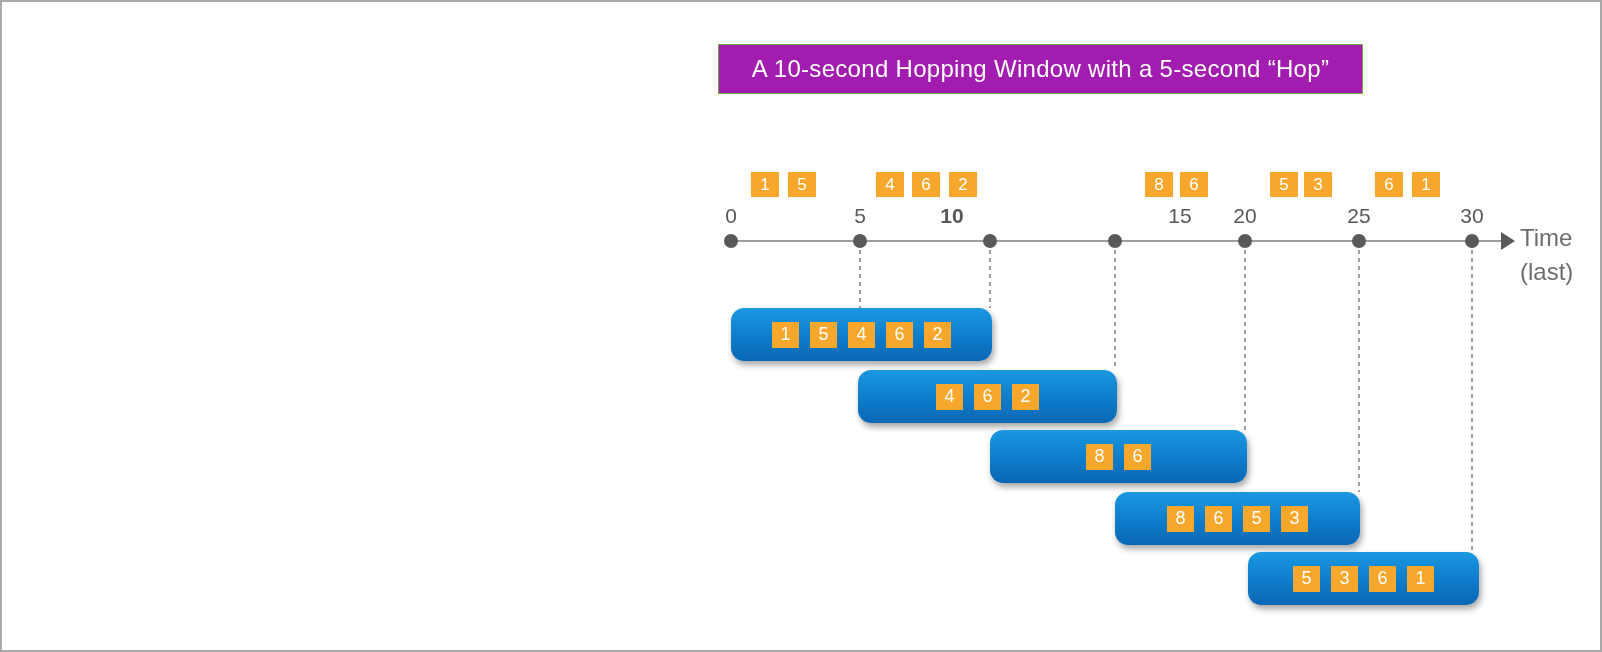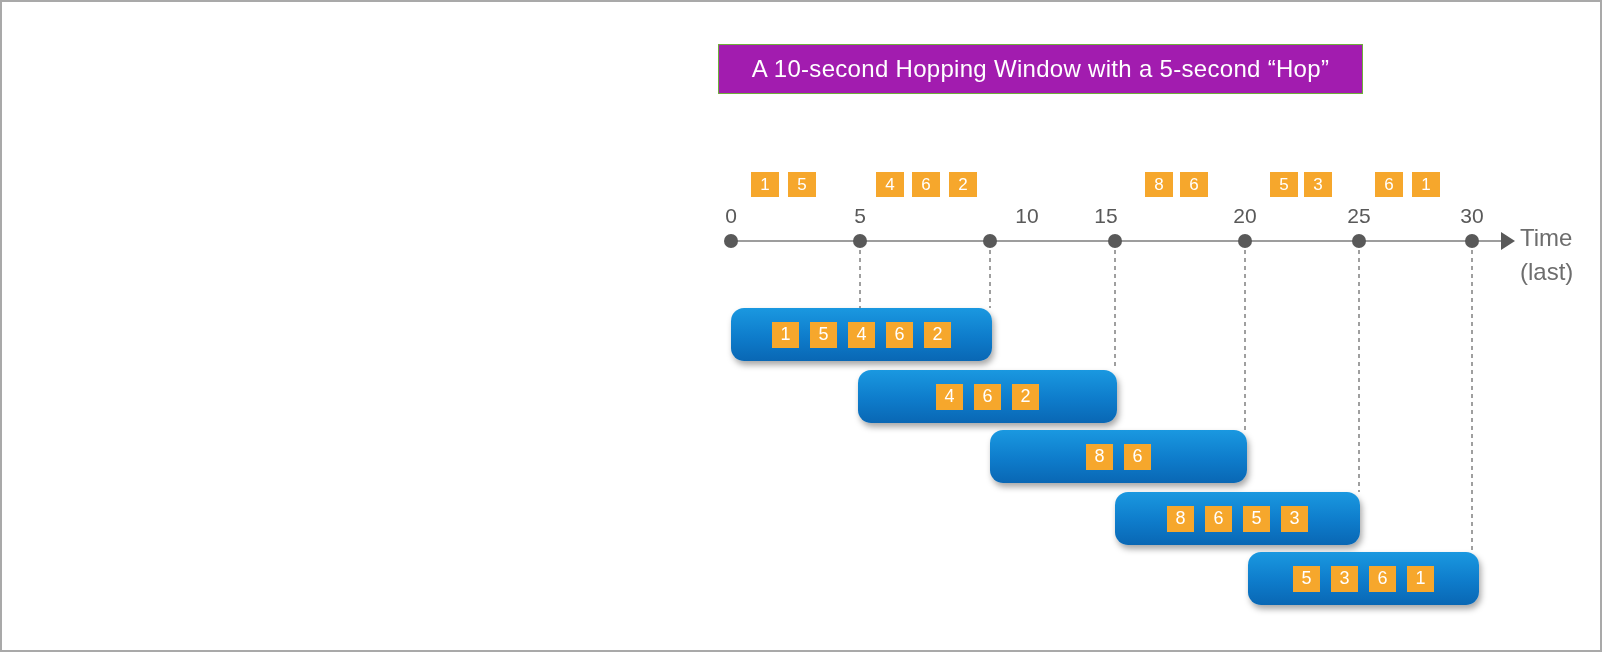--- a/index.html
+++ b/index.html
@@ -145,23 +145,23 @@
 
   <div class="time-label">
     <div>Time</div>
     <div>(last)</div>
   </div>
 
 <div class="tick-label" style="left: 699px;">0</div>
     <div class="tick-dot" style="left: 722px;"></div>
     <div class="tick-label" style="left: 828px;">5</div>
     <div class="tick-dot" style="left: 851px;"></div>
-    <div class="tick-label" style="left: 995px;">10</div>
+    <div class="tick-label" style="left: 920px; font-weight: bold;">10</div>
     <div class="tick-dot" style="left: 981px;"></div>
-    <div class="tick-label" style="left: 1074px;">15</div>
+    <div class="tick-label" style="left: 1148px;">15</div>
     <div class="tick-dot" style="left: 1106px;"></div>
     <div class="tick-label" style="left: 1213px;">20</div>
     <div class="tick-dot" style="left: 1236px;"></div>
     <div class="tick-label" style="left: 1327px;">25</div>
     <div class="tick-dot" style="left: 1350px;"></div>
     <div class="tick-label" style="left: 1440px;">30</div>
     <div class="tick-dot" style="left: 1463px;"></div>
     <div class="dash" style="left: 857px; top: 248px; height: 58px;"></div>
     <div class="dash" style="left: 987px; top: 248px; height: 58px;"></div>
     <div class="dash" style="left: 1112px; top: 248px; height: 120px;"></div>

